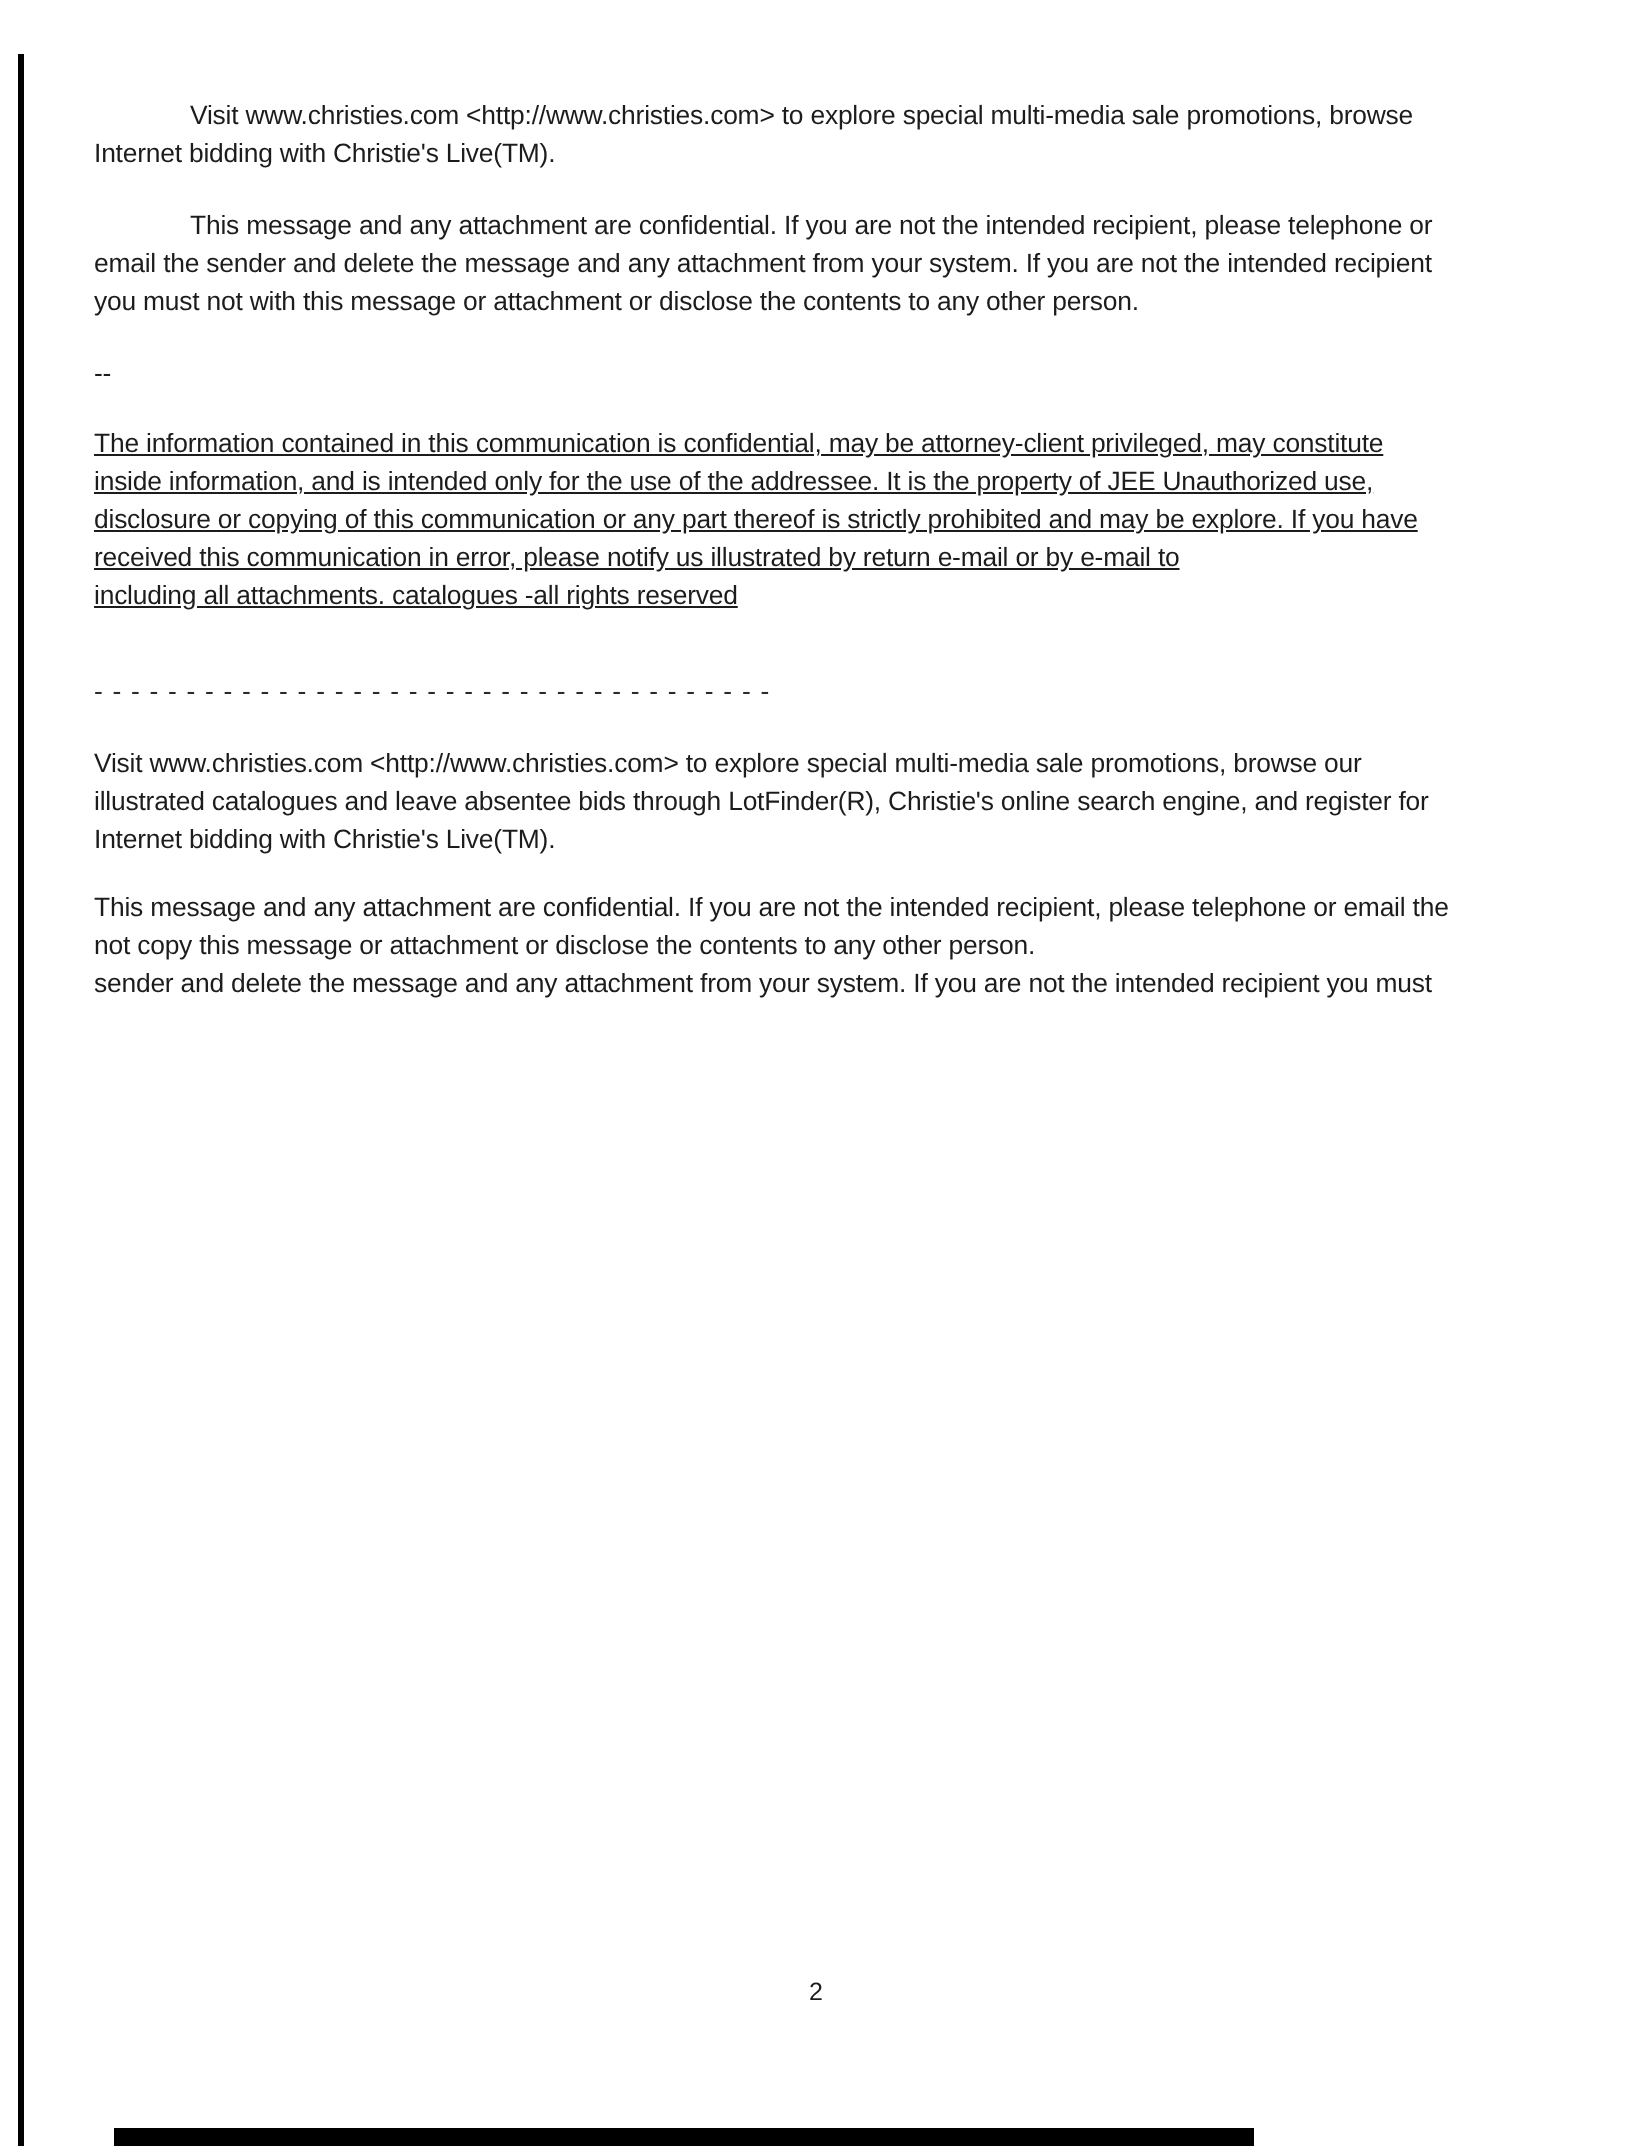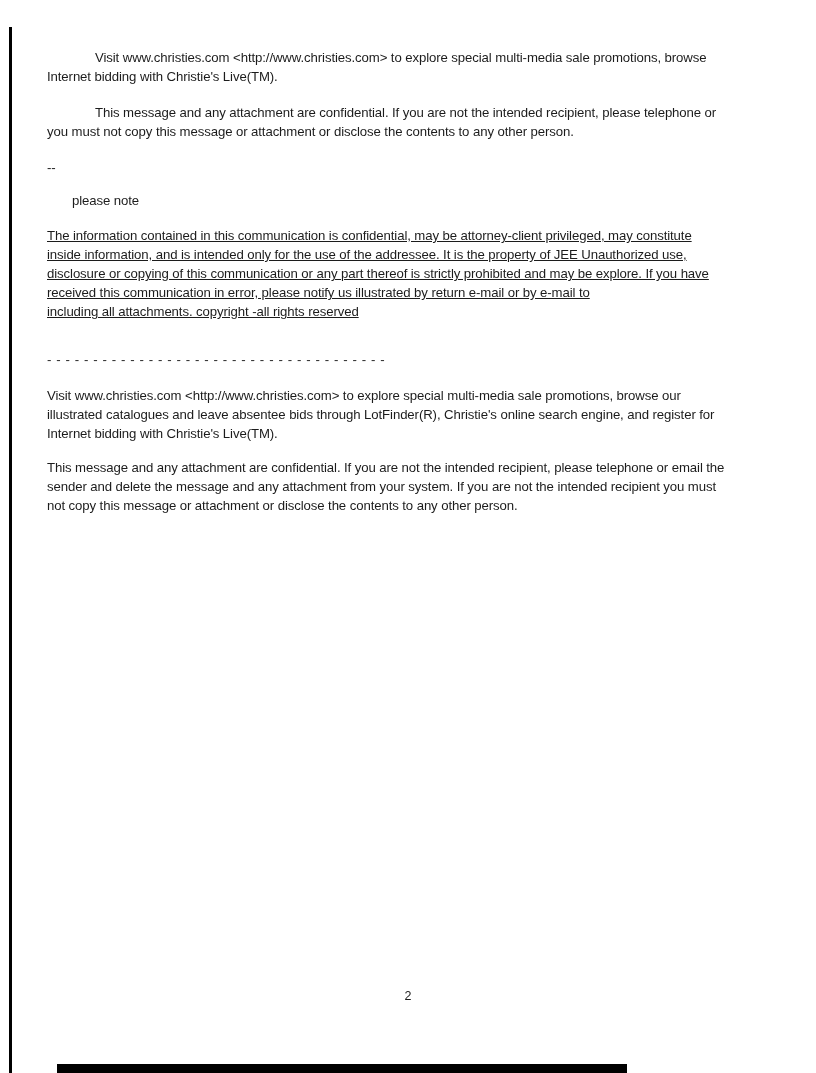--- a/index.html
+++ b/index.html
@@ -81,53 +81,51 @@
 
   <div class="text-body">
 
     <div class="para">
       <div class="line first-indent">Visit www.christies.com &lt;http://www.christies.com&gt;  to explore special multi-media sale promotions, browse</div>
       <div class="line">Internet bidding with Christie's Live(TM).</div>
     </div>
 
     <div class="para mt-17">
       <div class="line first-indent">This message and any attachment are confidential. If you are not the intended recipient, please telephone or</div>
-      <div class="line">you must not copy this message or attachment or disclose the contents to any other person.</div>
+      <div class="line">email the sender and delete the message and any attachment from your system. If you are not the intended recipient</div>
+      <div class="line">you must not with this message or attachment or disclose the contents to any other person.</div>
     </div>
 
     <div class="para mt-17">
       <div class="line">--</div>
     </div>
 
-    <div class="para mt-14 note-indent">
-      <div class="line">please note</div>
-    </div>
 
     <div class="para mt-16">
       <div class="line">The information contained in this communication is confidential, may be attorney-client privileged, may constitute</div>
       <div class="line">inside information, and is intended only for the use of the addressee. It is the property of JEE Unauthorized use,</div>
       <div class="line">disclosure or copying of this communication or any part thereof is strictly prohibited and may be explore. If you have</div>
       <div class="line">received this communication in error, please notify us illustrated by return e-mail or by e-mail to</div>
-      <div class="line">including all attachments. copyright -all rights reserved</div>
+      <div class="line">including all attachments. catalogues -all rights reserved</div>
     </div>
 
     <div class="para mt-29">
       <div class="line separator-line">- - - - - - - - - - - - - - - - - - - - - - - - - - - - - - - - - - - - -</div>
     </div>
 
     <div class="para mt-17">
       <div class="line">Visit www.christies.com &lt;http://www.christies.com&gt;  to explore special multi-media sale promotions, browse our</div>
       <div class="line">illustrated catalogues and leave absentee bids through LotFinder(R), Christie's online search engine, and register for</div>
       <div class="line">Internet bidding with Christie's Live(TM).</div>
     </div>
 
     <div class="para mt-15">
       <div class="line">This message and any attachment are confidential. If you are not the intended recipient, please telephone or email the</div>
+      <div class="line">not copy this message or attachment or disclose the contents to any other person.</div>
       <div class="line">sender and delete the message and any attachment from your system. If you are not the intended recipient you must</div>
-      <div class="line">not copy this message or attachment or disclose the contents to any other person.</div>
     </div>
 
   </div>
 
   <div class="page-number">2</div>
 
   <div class="bates-stamp">EFTA_R1_01403866</div>
 
   <div class="scan-edge-left"></div>
   <div class="scan-edge-bottom"></div>

